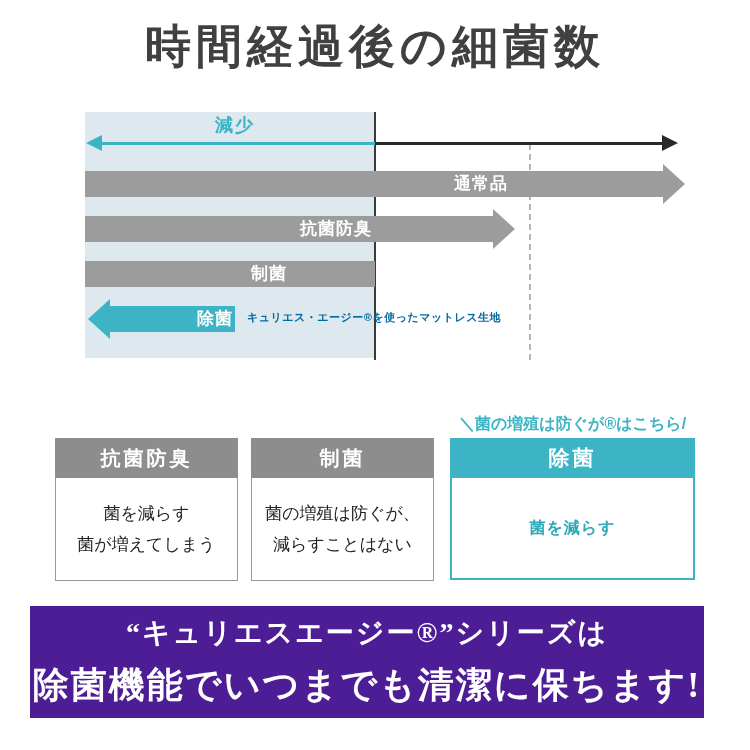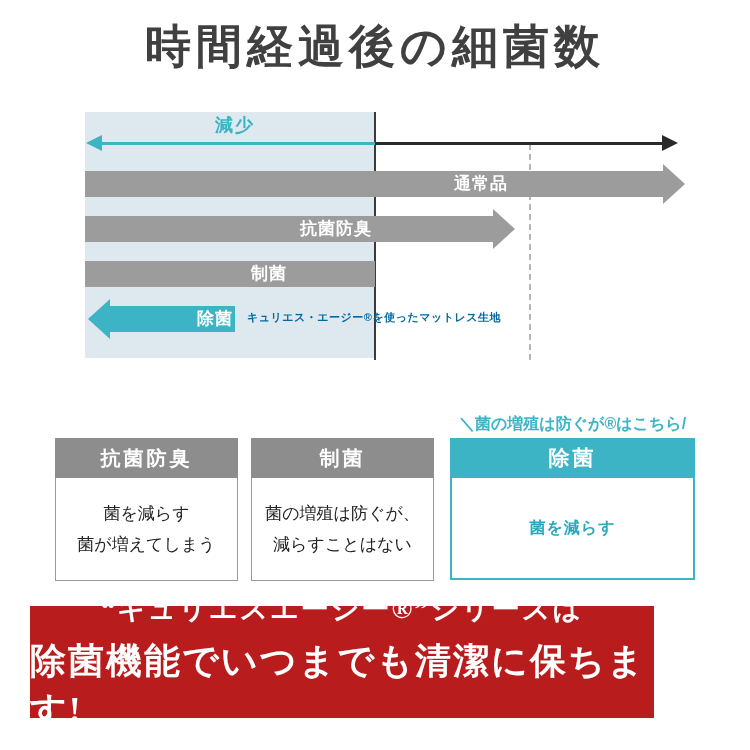--- a/index.html
+++ b/index.html
@@ -33,21 +33,21 @@
 
   .box{position:absolute;top:438px;}
   .box .hd{height:40px;line-height:40px;text-align:center;color:#ffffff;font-weight:700;font-size:20px;letter-spacing:3px;background:#8d8d8d;}
   .box .bd{height:102px;display:flex;align-items:center;justify-content:center;text-align:center;font-size:17px;line-height:1.85;color:#222222;border:1px solid #9a9a9a;border-top:none;white-space:pre-line;background:#ffffff;}
   .box1{left:55px;width:183px;}
   .box2{left:251px;width:183px;}
   .box3{left:450px;width:245px;}
   .box3 .hd{background:#3cb4c5;font-size:21px;}
   .box3 .bd{border:2px solid #3cb4c5;border-top:none;color:#2ba9bb;font-weight:700;font-size:16px;letter-spacing:1px;height:100px;}
 
-  .footer{position:absolute;left:30px;top:606px;width:624px;height:112px;background:#b91c1c;color:#ffffff;display:flex;flex-direction:column;align-items:center;justify-content:center;font-weight:700;}
+  .footer{position:absolute;left:30px;top:606px;width:674px;height:112px;background:#4c1d95;color:#ffffff;display:flex;flex-direction:column;align-items:center;justify-content:center;font-weight:700;}
   .footer .l1{font-size:28px;letter-spacing:2px;margin-bottom:9px;}
   .footer .l2{font-size:36px;letter-spacing:2px;}
 </style>
 </head>
 <body>
 
 <div class="page">
 
   <div class="title serif">時間経過後の細菌数</div>
 

